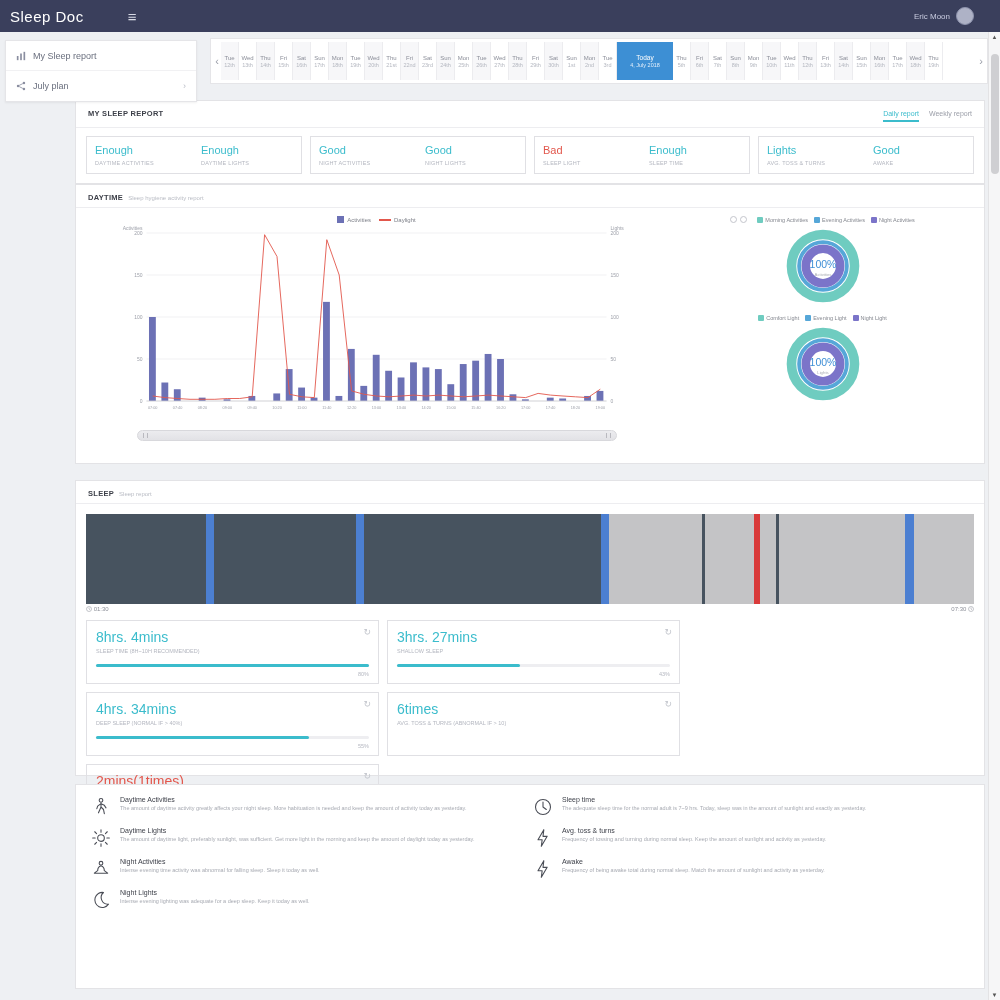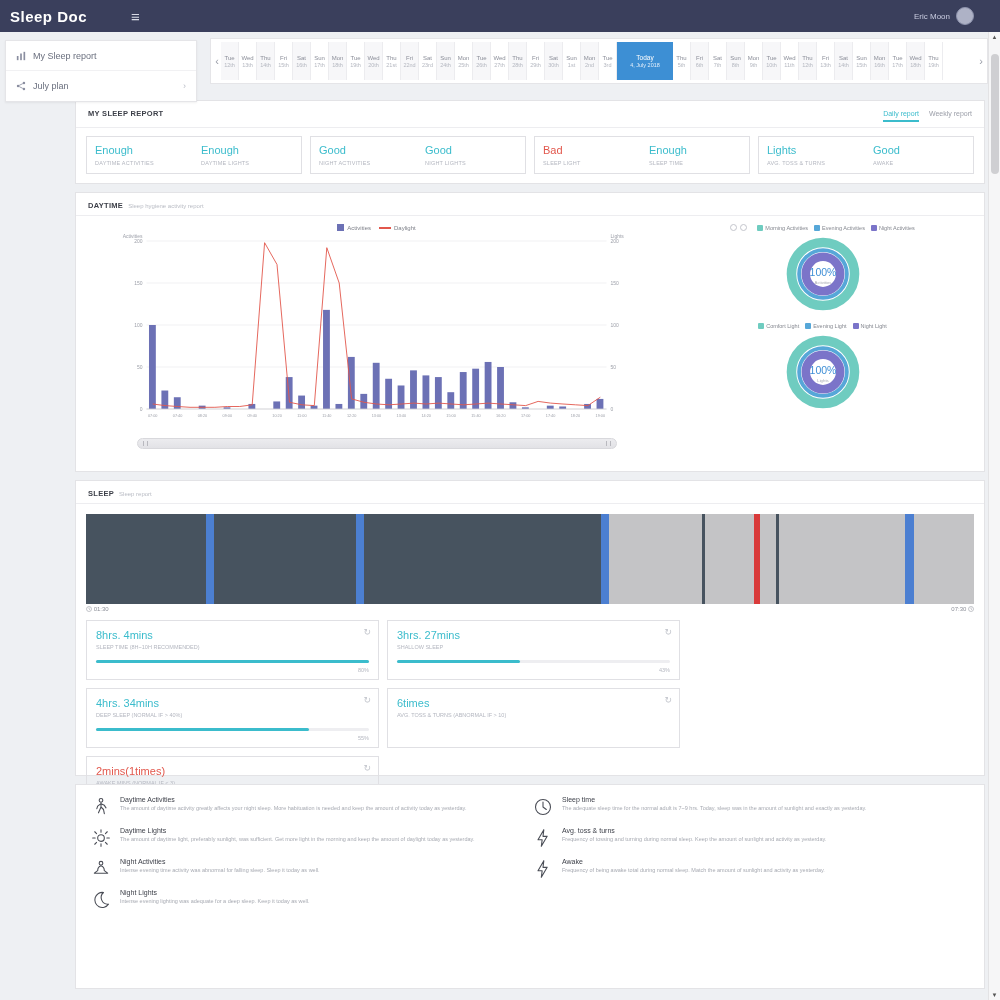--- a/index.html
+++ b/index.html
@@ -2,21 +2,21 @@
 <html><head>
 <meta charset="utf-8">
 <style>
   * { margin:0; padding:0; box-sizing:border-box; }
   html,body { width:1000px; height:1000px; overflow:hidden; background:#eef0f3;
     font-family:"Liberation Sans", sans-serif; color:#333; }
 
   
   .header { position:absolute; left:0; top:0; width:1000px; height:32px; background:#3a3f5c;
     display:flex; align-items:center; z-index:5; }
-  .logo { color:#fff; font-weight:bold; font-size:15px; letter-spacing:.5px; margin-left:10px; }
+  .logo { color:#fff; font-weight:normal; font-size:15px; letter-spacing:.5px; margin-left:10px; }
   .hamburger { color:#d8dae6; font-size:15px; margin-left:44px; cursor:pointer; }
   .user { margin-left:auto; display:flex; align-items:center; margin-right:26px; }
   .user-name { color:#c9cce0; font-size:8px; margin-right:6px; }
   .avatar { width:18px; height:18px; border-radius:50%; background:#aeb2c6; border:1px solid #8e93ad; }
 
   
   .vscroll { position:absolute; right:0; top:32px; width:12px; height:968px; background:#f6f6f7;
     border-left:1px solid #e3e3e5; z-index:6; display:flex; flex-direction:column; align-items:center; }
   .vscroll .arr { font-size:6px; color:#555; line-height:10px; height:10px; cursor:pointer; }
   .vscroll .thumb { width:8px; height:120px; background:#cfcfd2; border-radius:4px; margin-top:12px; cursor:pointer; }
@@ -41,21 +41,21 @@
   .date-cell:nth-child(odd) { background:#f7f7f9; }
   .date-cell .dow { font-size:6px; color:#8b8e99; line-height:8px; }
   .date-cell .dnum { font-size:5.5px; color:#b4b7c0; line-height:7px; }
   .date-cell.today { flex:0 0 56px; background:#3d8fd4; border-right:none; }
   .date-cell.today .dow { color:#fff; font-size:6.5px; }
   .date-cell.today .dnum { color:#e3effb; }
 
   
   .panel { position:absolute; left:75px; width:910px; background:#fff; border:1px solid #e3e3e6; }
   #panel-report  { top:100px; height:84px; }
-  #panel-daytime { top:192px; height:280px; }
+  #panel-daytime { top:184px; height:280px; }
   #panel-night   { top:480px; height:296px; }
   #panel-plan    { top:784px; height:205px; }
 
   .sec-head { display:flex; align-items:baseline; padding:8px 12px 5px 12px; border-bottom:1px solid #ededf0; }
   .sec-title { font-size:7.5px; font-weight:bold; color:#3c3f48; letter-spacing:.3px; }
   .sec-sub { font-size:6px; color:#b9bcc4; margin-left:5px; }
 
   
   .tabs { margin-left:auto; display:flex; gap:10px; }
   .tab { font-size:7px; color:#9b9ea8; padding-bottom:3px; cursor:pointer; }
@@ -91,21 +91,21 @@
   .dl-sq { width:6px; height:6px; border-radius:1px; margin-right:2px; }
 
   
   .timeline { margin:10px 10px 2px 10px; height:90px; display:flex; overflow:hidden; }
   .tl-seg { height:100%; }
   .tl-times { display:flex; justify-content:space-between; padding:0 10px; font-size:6px; color:#8c8f98; align-items:center; }
   .tl-times svg { vertical-align:-1px; }
 
   .metric-grid { padding:8px 10px 0 10px; display:flex; flex-wrap:wrap; gap:8px; }
   .metric-card { width:293px; border:1px solid #e0e0e4; padding:8px 9px 6px 9px; position:relative; min-height:56px; }
-  .metric-val { font-size:11px; color:#3bbccc; }
+  .metric-val { font-size:14px; color:#3bbccc; }
   .metric-val.red { color:#e2574c; }
   .metric-lab { font-size:5.5px; color:#b4b7c0; text-transform:uppercase; margin-top:3px; }
   .metric-refresh { position:absolute; right:7px; top:6px; color:#c2c5cc; font-size:9px; cursor:pointer; }
   .metric-track { height:3px; background:#eeeef1; margin-top:10px; border-radius:2px; }
   .metric-fill { height:3px; background:#3bbccc; border-radius:2px; }
   .metric-pct { text-align:right; font-size:5.5px; color:#b4b7c0; margin-top:4px; }
 
   
   .plan-grid { display:flex; padding:6px 12px; }
   .plan-colwrap { flex:1; display:flex; flex-direction:column; }

